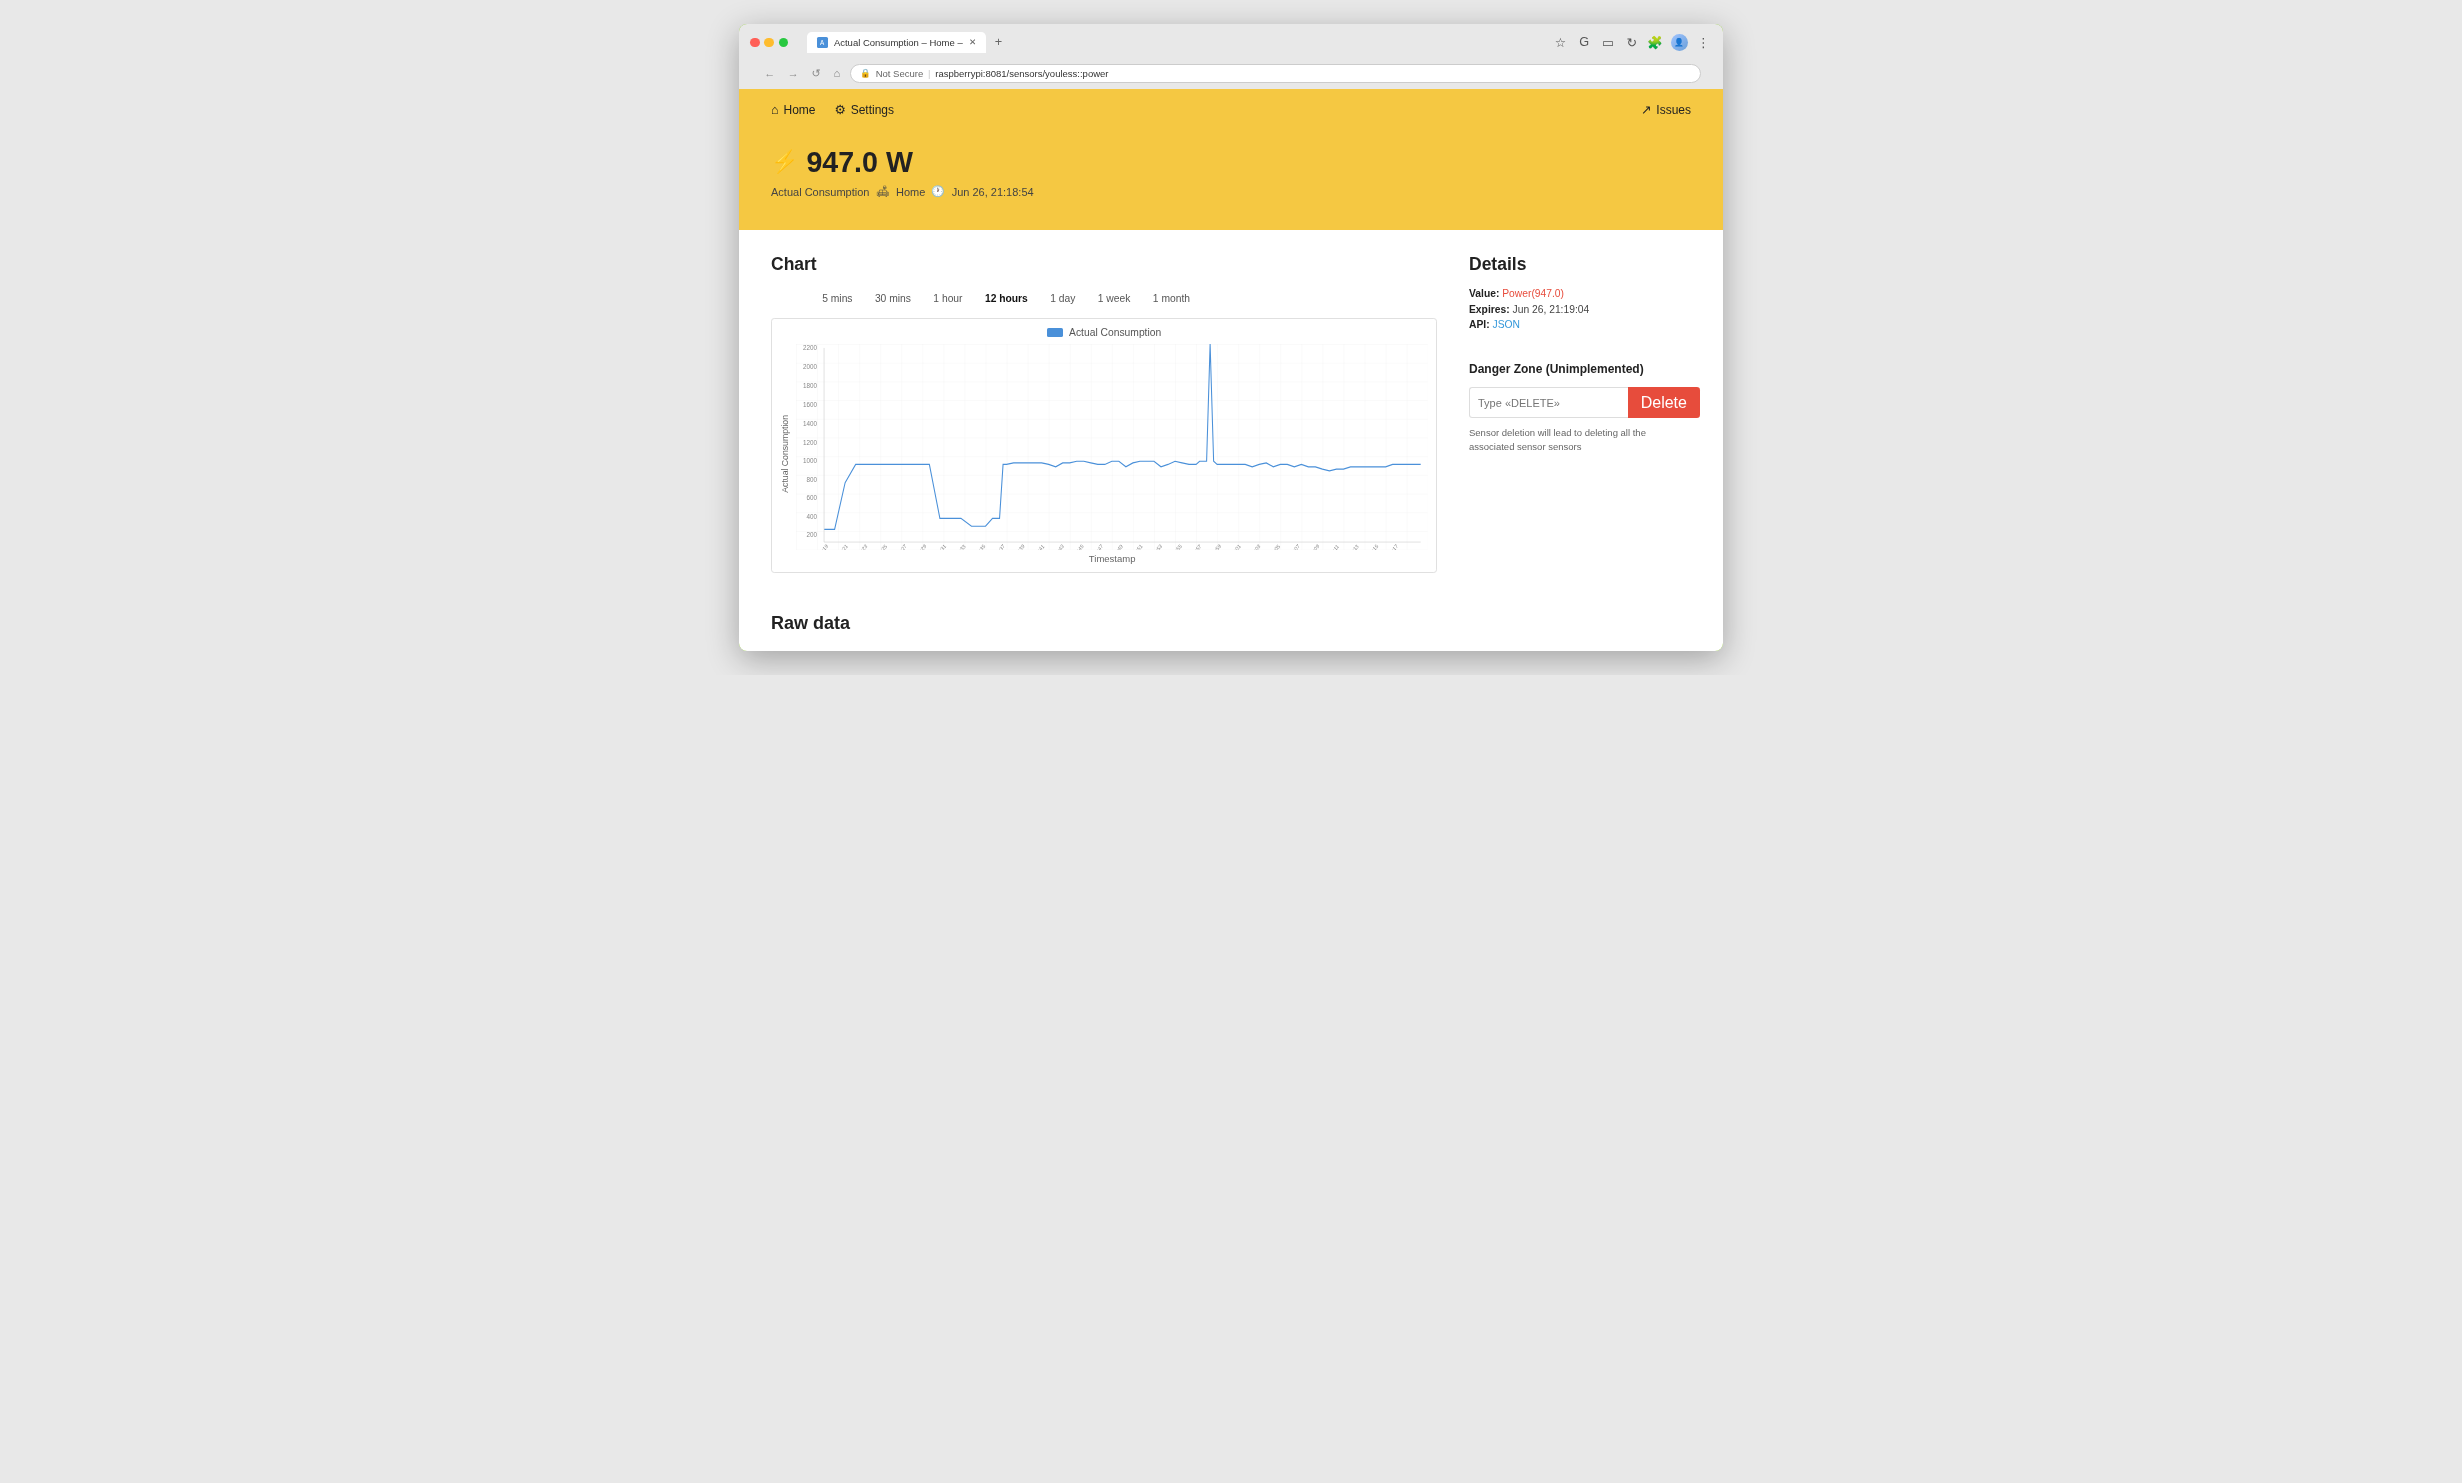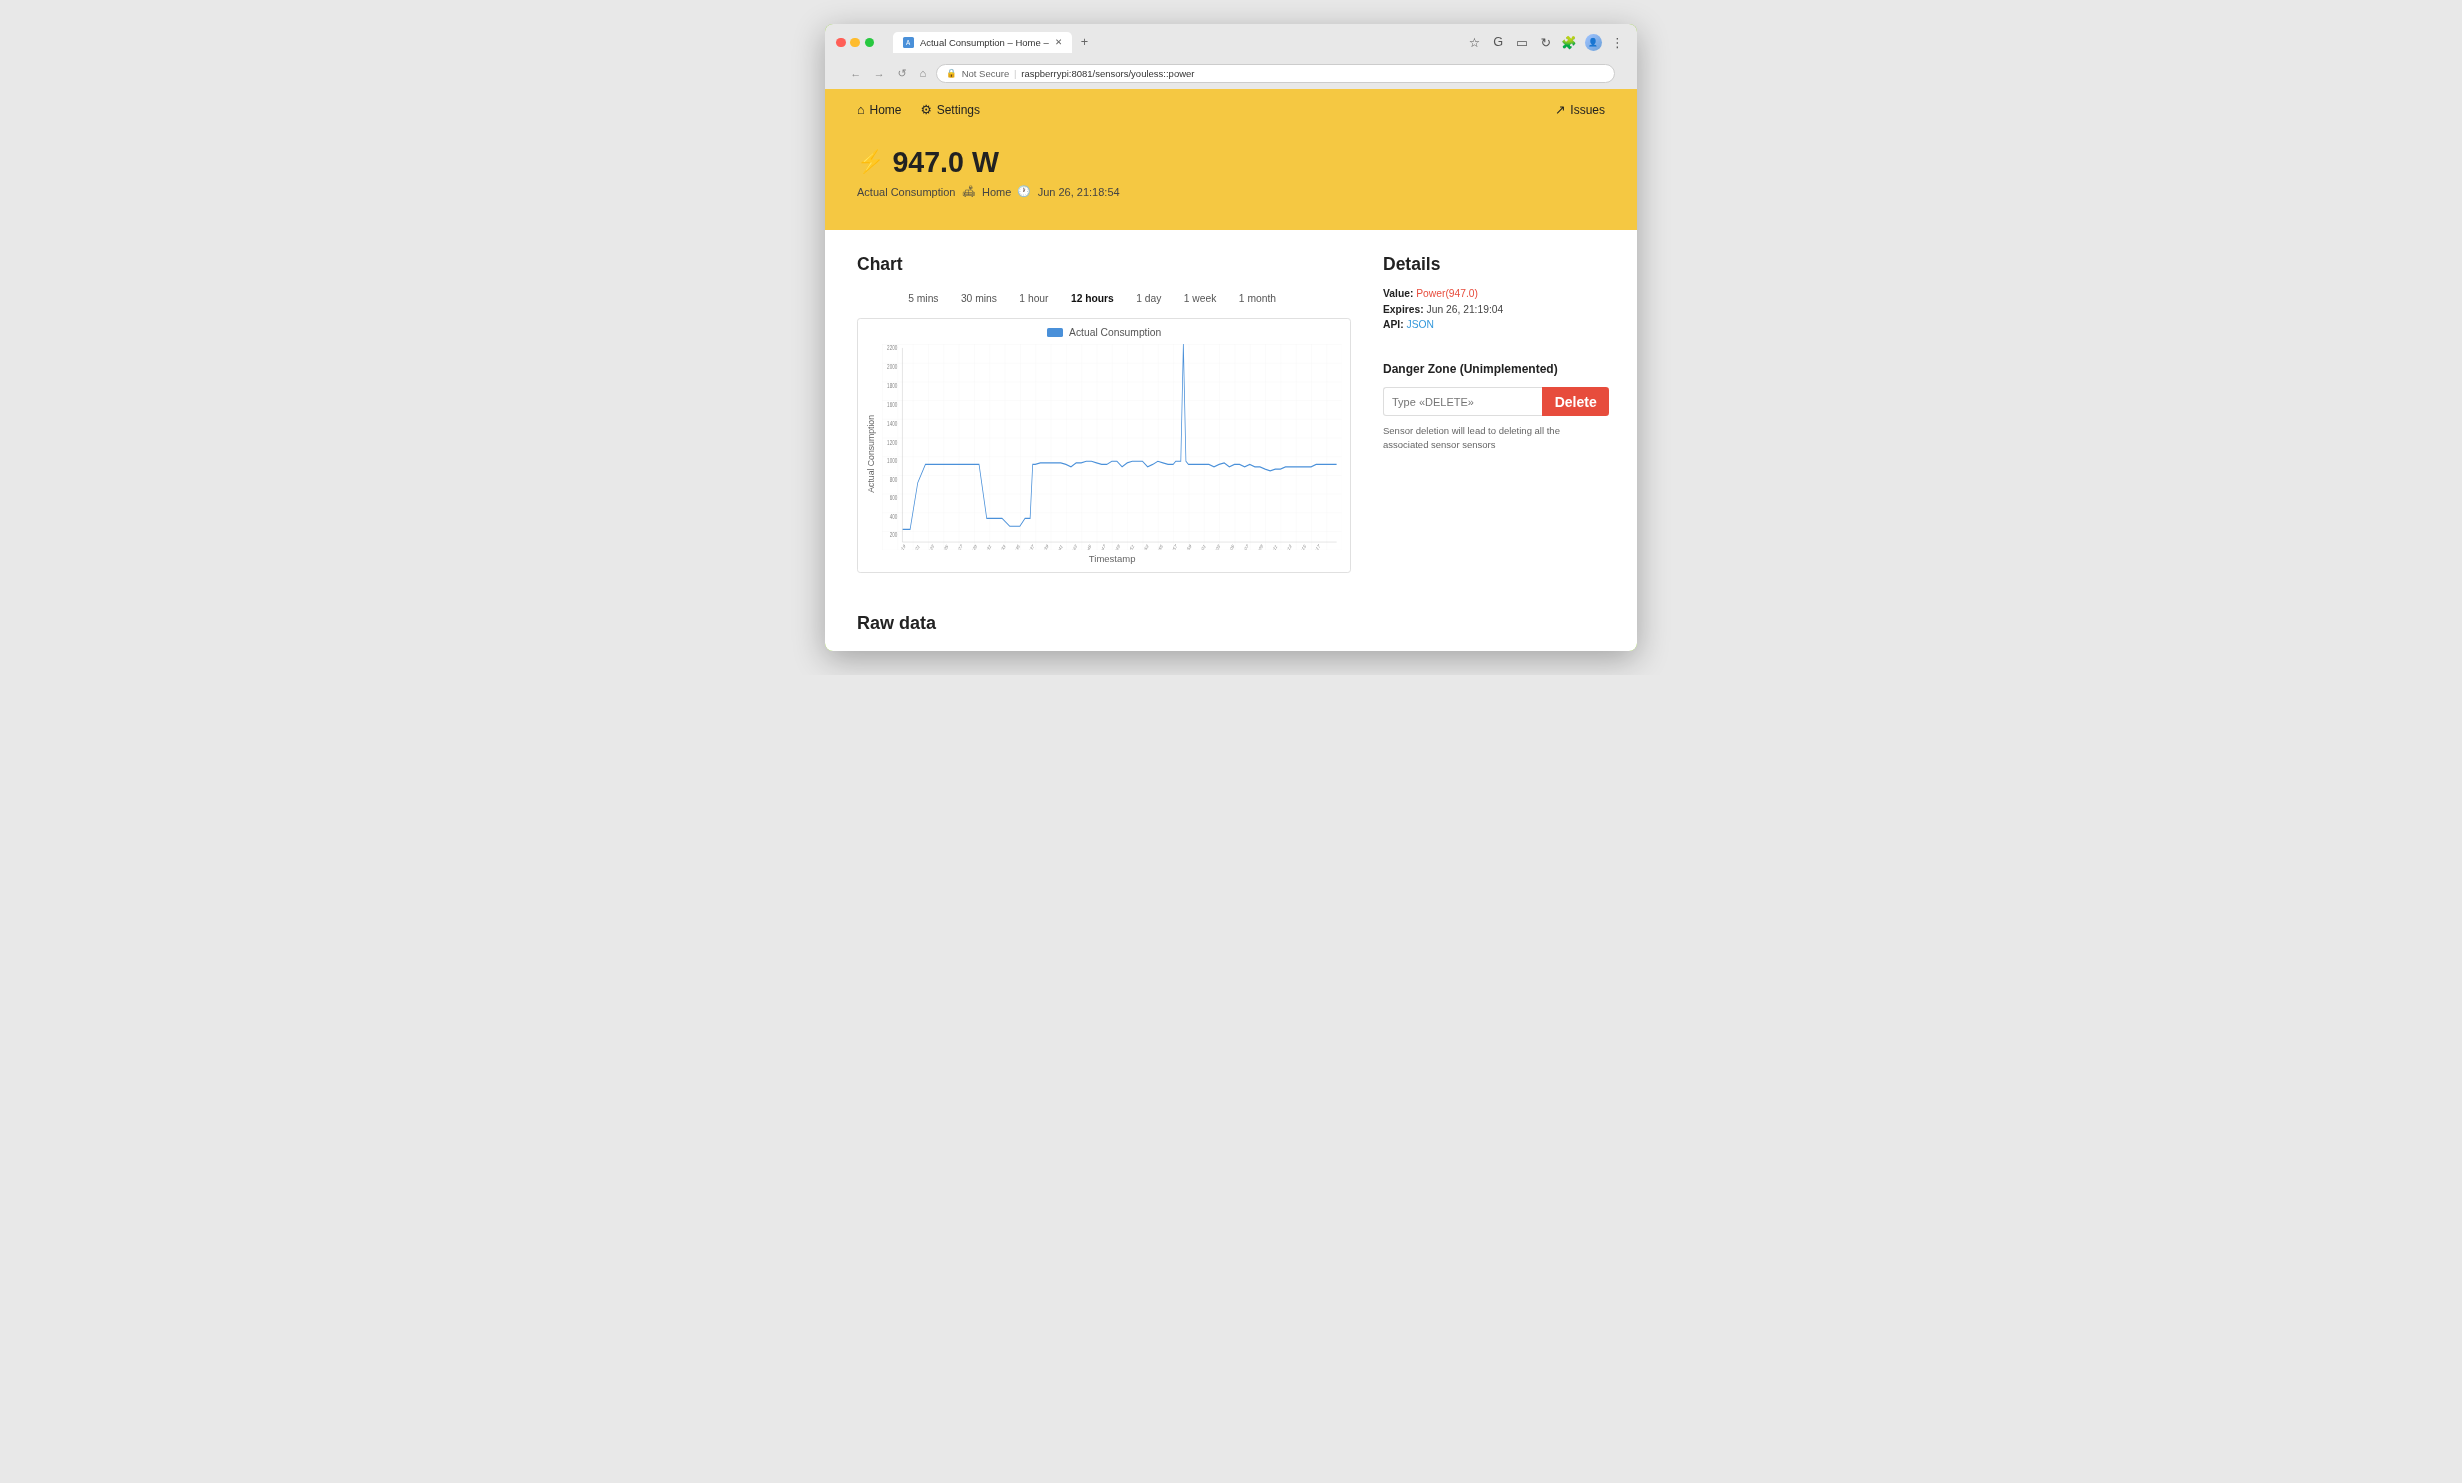--- a/index.html
+++ b/index.html
@@ -1,20 +1,20 @@
 <!DOCTYPE html>
 <html style="font-size:12.7px"><head>
   <meta charset="utf-8">
   <style>
     * { box-sizing: border-box; margin: 0; padding: 0; }
     body { background: #e8e8e8; font-family: -apple-system, BlinkMacSystemFont, 'Segoe UI', sans-serif; font-size: 11px; }
 
     
     .browser-window {
-      width: 812px;
+      width: 984px;
       margin: 24px auto;
       background: #84cc16;
       border-radius: 8px;
       box-shadow: 0 8px 32px rgba(0,0,0,0.3);
       overflow: hidden;
     }
 
     .browser-titlebar {
       background: #e8e8e8;
       padding: 8px 11px 0;
@@ -372,23 +372,23 @@
       color: #999;
       outline: none;
     }
 
     .delete-btn {
       background: #e74c3c;
       color: white;
       border: none;
       border-radius: 0 3.2px 3.2px 0;
       padding: 6.3px 12.7px;
-      font-size: 14px;
-      cursor: pointer;
-      font-weight: 700;
+      font-size: 16px;
+      cursor: pointer;
+      font-weight: 400;
     }
 
     .danger-note {
       margin-top: 8px;
       font-size: 9.5px;
       color: #666;
       line-height: 1.5;
     }
 
     .raw-data-title {

